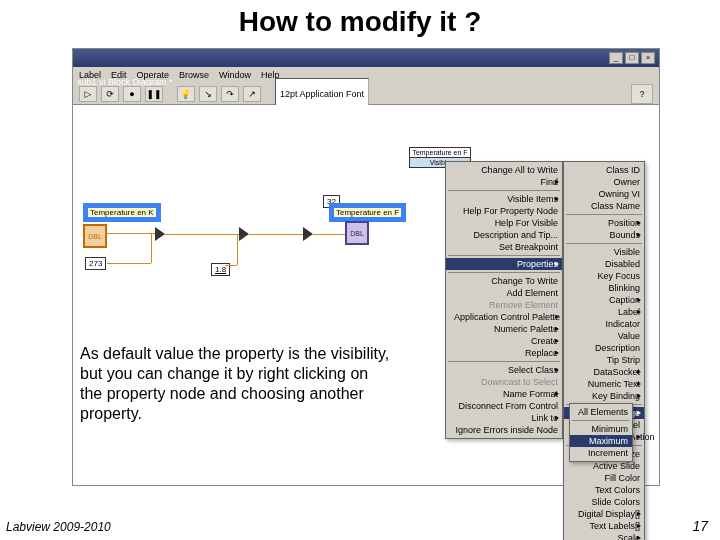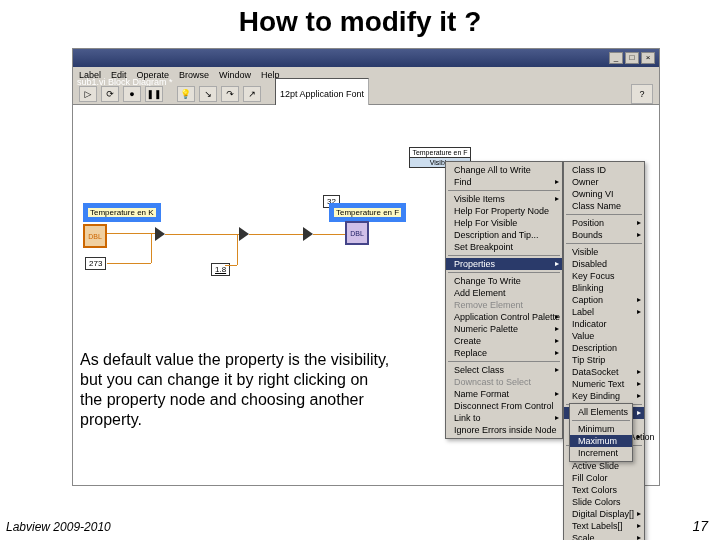--- a/index.html
+++ b/index.html
@@ -16,27 +16,27 @@
   .tb-combo { height: 32px; padding: 0 4px; background: #fff; border: 1px inset #aaa; font-size: 9px; display: flex; align-items: center; }
   .canvas { position: absolute; top: 56px; left: 0; right: 0; bottom: 0; background: #fff; }
   .bd-node { position: absolute; font-size: 8px; }
   .bd-label { background: #fef9c3; padding: 0 2px; border: 5px solid #3b82f6; }
   .bd-box { background: #fff; border: 1px solid #333; padding: 1px 3px; font-size: 8px; }
   .bd-icon { width: 24px; height: 24px; background: #e8e4d8; border: 2px solid #666; display: flex; align-items: center; justify-content: center; }
   .bd-tri { width: 0; height: 0; border-top: 7px solid transparent; border-bottom: 7px solid transparent; border-left: 10px solid #333; }
   .wire { position: absolute; background: #d88820; height: 1px; }
   .wire-v { width: 1px; }
   .ctx-menu { position: absolute; background: #d4d0c8; border: 1px solid #666; box-shadow: 2px 2px 4px rgba(0,0,0,0.3); font-size: 9px; padding: 2px 0; }
-  .ctx-item { padding: 1px 4px 1px 8px; white-space: nowrap; position: relative; cursor: default; }
+  .ctx-item { padding: 1px 4px 1px 8px; white-space: nowrap; position: relative; cursor: default; text-align: right; }
   .ctx-item.disabled { color: #888; }
   .ctx-item.hl { background: #2a3a6a; color: #fff; }
   .ctx-sep { height: 1px; background: #888; margin: 2px 2px; }
   .ctx-arrow::after { content: "▸"; position: absolute; right: 3px; top: 1px; font-size: 8px; }
   .prop-node { position: absolute; border: 1px solid #333; background: #e8e4d8; font-size: 7px; text-align: center; }
-  .caption { position: absolute; left: 80px; top: 344px; width: 310px; font-size: 16px; font-family: Arial, sans-serif; line-height: 1.25; background: rgba(255,255,255,0.0); z-index: 50; margin-top: 6px; }
+  .caption { position: absolute; left: 80px; top: 344px; width: 310px; font-size: 16px; font-family: Arial, sans-serif; line-height: 1.25; background: rgba(255,255,255,0.0); z-index: 50; }
   .footer-l { position: absolute; left: 6px; bottom: 6px; font-size: 12px; font-style: italic; }
   .footer-r { position: absolute; right: 12px; bottom: 6px; font-size: 14px; font-style: italic; }
 </style>
 </head>
 <body>
 
 <div class="slide-title">How to modify it ?</div>
 
 <div class="screenshot">
 

